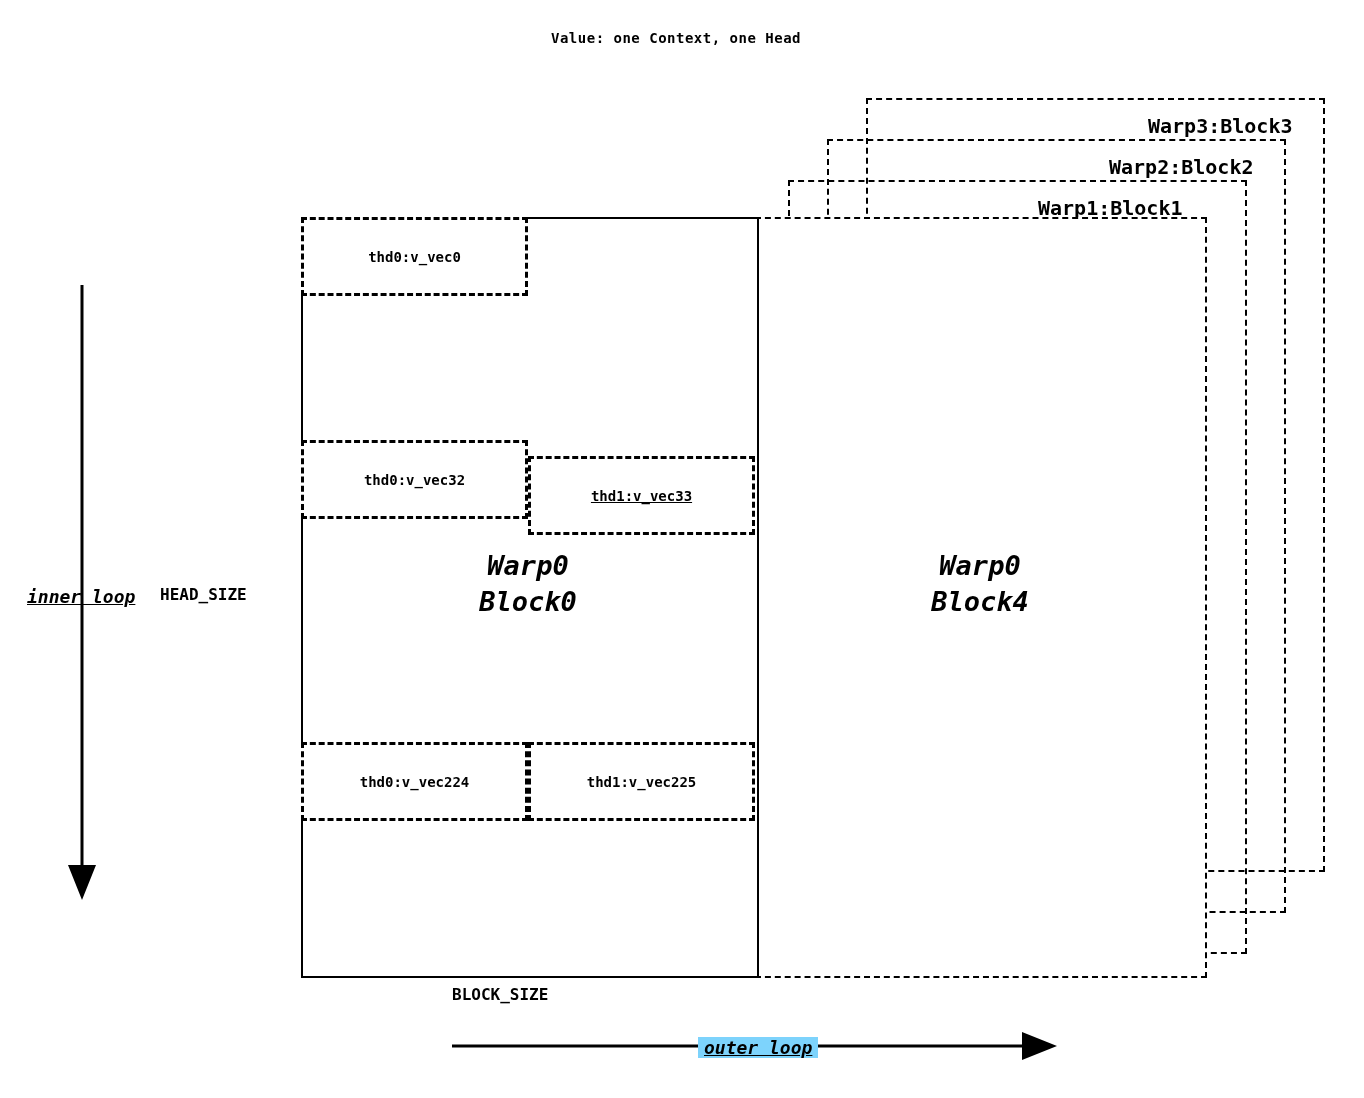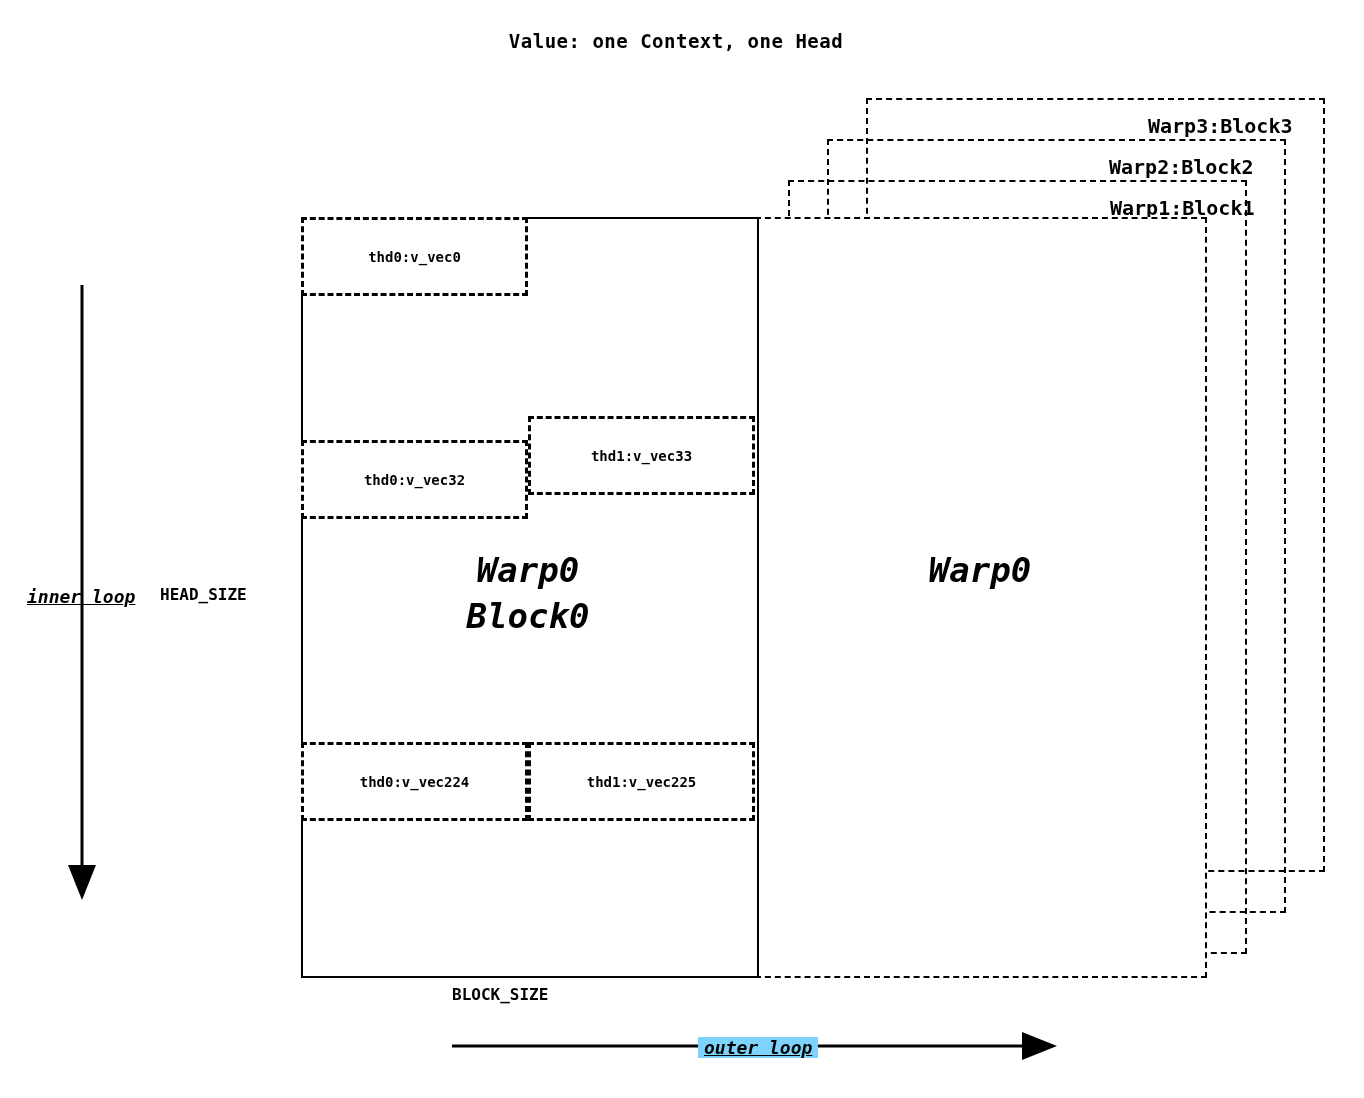--- a/index.html
+++ b/index.html
@@ -18,21 +18,21 @@
     overflow: hidden;
     background: #ffffff;
   }
   .abs { position: absolute; }
 
   .title {
     left: 0;
     top: 30px;
     width: 1352px;
     text-align: center;
-    font-size: 19px;
+    font-size: 14px;
     font-weight: bold;
     letter-spacing: 0.5px;
   }
 
   
   .stack-block {
     border: 2px dashed #000;
     background: transparent;
   }
   .stack-label {
@@ -49,21 +49,21 @@
 
   
   .block4 {
     border: 2px dashed #000;
     background: #ffffff;
     border-left: none;
   }
 
   .warp-label {
     text-align: center;
-    font-size: 34px;
+    font-size: 27px;
     font-weight: bold;
     font-style: italic;
     line-height: 1.35;
     white-space: nowrap;
   }
 
   .vec-cell {
     border: 3px dashed #000;
     background: #ffffff;
     display: flex;
@@ -97,37 +97,38 @@
 
   <div class="abs title">Value: one Context, one Head</div>
 
   <div class="abs stack-block" style="left:866px; top:98px; width:455px; height:770px;"></div>
   <div class="abs stack-label" style="left:1148px; top:114px;">Warp3:Block3</div>
 
   <div class="abs stack-block" style="left:827px; top:139px; width:455px; height:770px;"></div>
   <div class="abs stack-label" style="left:1109px; top:155px;">Warp2:Block2</div>
 
   <div class="abs stack-block" style="left:788px; top:180px; width:455px; height:770px;"></div>
-  <div class="abs stack-label" style="left:1110px; top:196px;">Warp1:Block1</div>
+  <div class="abs stack-label" style="left:1038px; top:196px;">Warp1:Block1</div>
 
   <div class="abs block4" style="left:755px; top:217px; width:450px; height:757px;"></div>
   <div class="abs warp-label" style="left:755px; top:548px; width:450px;">
     <div>Warp0</div>
+    <div>Block4</div>
   </div>
 
   <div class="abs main-block" style="left:301px; top:217px; width:454px; height:757px;"></div>
   <div class="abs warp-label" style="left:301px; top:548px; width:454px;">
     <div>Warp0</div>
     <div>Block0</div>
   </div>
 
   <div class="abs vec-cell" style="left:301px; top:217px; width:227px; height:79px;">thd0:v_vec0</div>
 
   <div class="abs vec-cell" style="left:301px; top:440px; width:227px; height:79px;">thd0:v_vec32</div>
-  <div class="abs vec-cell" style="left:528px; top:416px; width:227px; height:79px;">thd1:v_vec33</div>
+  <div class="abs vec-cell" style="left:528px; top:456px; width:227px; height:79px;text-decoration:underline;">thd1:v_vec33</div>
 
   <div class="abs vec-cell" style="left:301px; top:742px; width:227px; height:79px;">thd0:v_vec224</div>
   <div class="abs vec-cell" style="left:528px; top:742px; width:227px; height:79px;">thd1:v_vec225</div>
 
   <svg class="abs" style="left:60px; top:285px;" width="60" height="620" viewBox="0 0 60 620">
     <line x1="22" y1="0" x2="22" y2="590" stroke="#000" stroke-width="3"></line>
     <polygon points="22,615 8,580 36,580" fill="#000"></polygon>
   </svg>
   <div class="abs loop-label" style="left:27px; top:586px;">inner loop</div>
   <div class="abs axis-label" style="left:160px; top:585px;">HEAD_SIZE</div>

